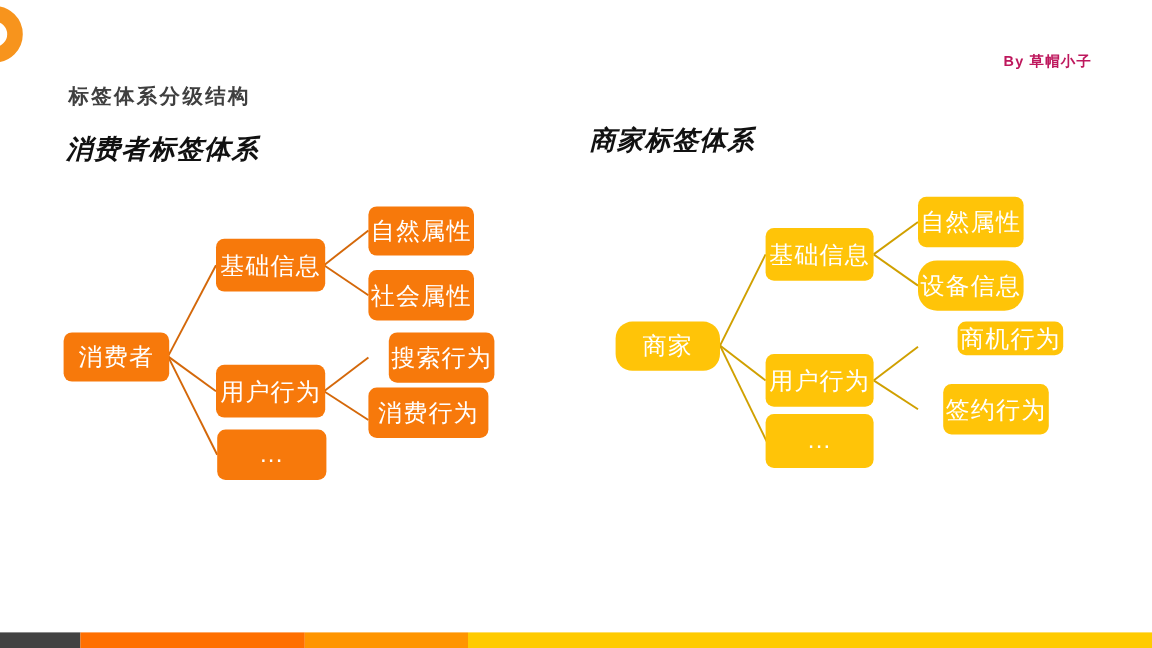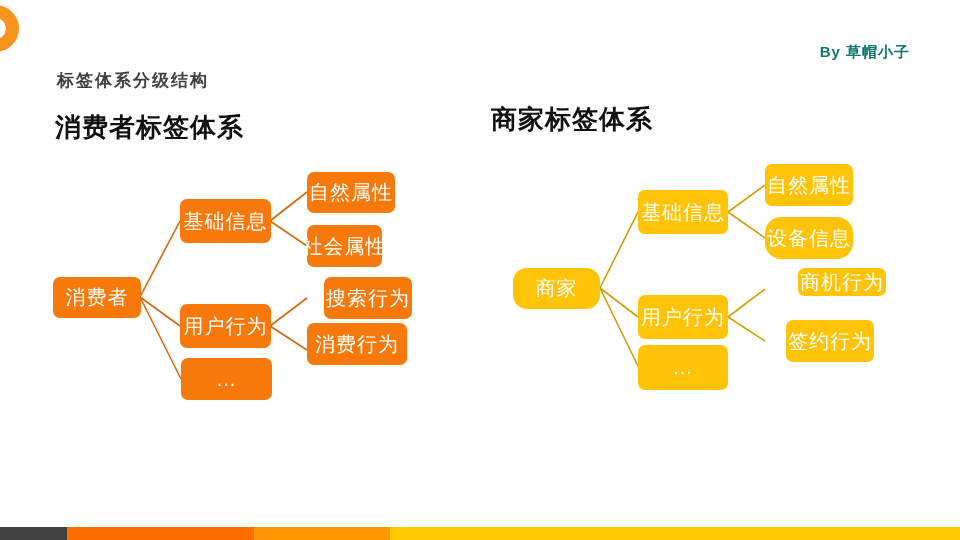--- a/index.html
+++ b/index.html
@@ -28,33 +28,34 @@
     font-size: 17px;
     font-weight: bold;
     letter-spacing: 2px;
     color: #3F3F3F;
     margin-top: 35px;
   }
 
   .byline {
     position: absolute;
     top: 43px; right: 50px;
-    font-size: 15px;
+    font-size: 12px;
     font-weight: bold;
-    color: #0f766e;
+    color: #be185d;
     letter-spacing: 1px;
     padding-left: 19px;
   }
 
   .section-heading {
     position: absolute;
-    font-size: 26px;
+    font-size: 22px;
     font-weight: bold;
     color: #111111;
     letter-spacing: 1px;
+    font-style: italic;
   }
   .heading-consumer { left: 55px; top: 110px; }
   .heading-merchant { left: 491px; top: 102px; }
 
   svg.connectors {
     position: absolute; inset: 0;
     width: 960px; height: 540px;
     pointer-events: none;
   }
   .consumer-line { stroke: #D4680A; stroke-width: 1.6; }
@@ -116,21 +117,21 @@
     <line class="merchant-line" x1="728" y1="212" x2="765" y2="238"></line>
     <line class="merchant-line" x1="728" y1="317" x2="765" y2="289"></line>
     <line class="merchant-line" x1="728" y1="317" x2="765" y2="341"></line>
   </svg>
 
   <div class="node consumer-node" style="left:53px;  top:277px; width:88px; height:41px;">消费者</div>
   <div class="node consumer-node" style="left:180px; top:199px; width:91px; height:44px;">基础信息</div>
   <div class="node consumer-node" style="left:180px; top:304px; width:91px; height:44px;">用户行为</div>
   <div class="node consumer-node" style="left:181px; top:358px; width:91px; height:42px;">...</div>
   <div class="node consumer-node" style="left:307px; top:172px; width:88px; height:41px;">自然属性</div>
-  <div class="node consumer-node" style="left:307px; top:225px; width:75px; height:42px;">社会属性</div>
+  <div class="node consumer-node" style="left:307px; top:225px; width:88px; height:42px;">社会属性</div>
   <div class="node consumer-node" style="left:324px; top:277px; width:88px; height:42px;">搜索行为</div>
   <div class="node consumer-node" style="left:307px; top:323px; width:100px; height:42px;">消费行为</div>
 
   <div class="node merchant-node" style="left:513px; top:268px; width:87px; height:41px;border-radius:14px;">商家</div>
   <div class="node merchant-node" style="left:638px; top:190px; width:90px; height:44px;">基础信息</div>
   <div class="node merchant-node" style="left:638px; top:295px; width:90px; height:44px;">用户行为</div>
   <div class="node merchant-node" style="left:638px; top:345px; width:90px; height:45px;">...</div>
   <div class="node merchant-node" style="left:765px; top:164px; width:88px; height:42px;">自然属性</div>
   <div class="node merchant-node" style="left:765px; top:217px; width:88px; height:42px;border-radius:16px;">设备信息</div>
   <div class="node merchant-node" style="left:798px; top:268px; width:88px; height:28px;">商机行为</div>

